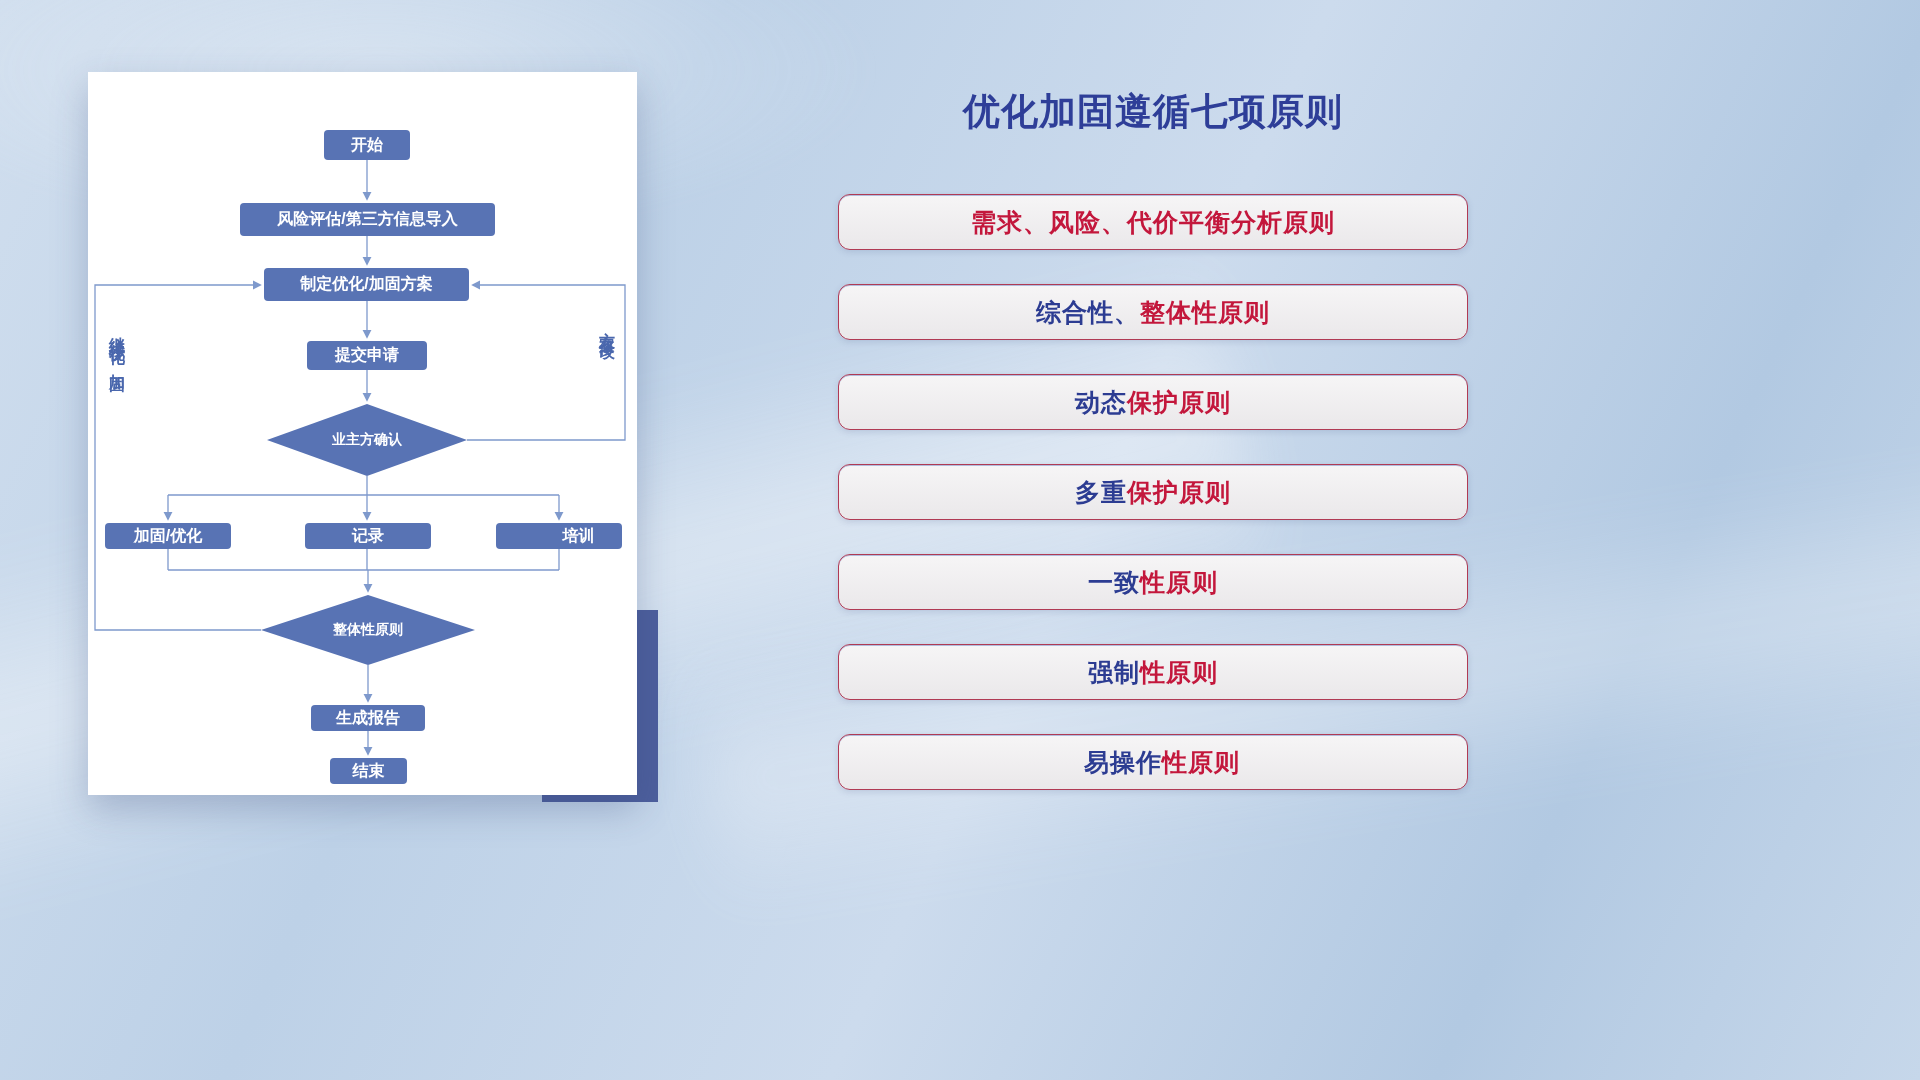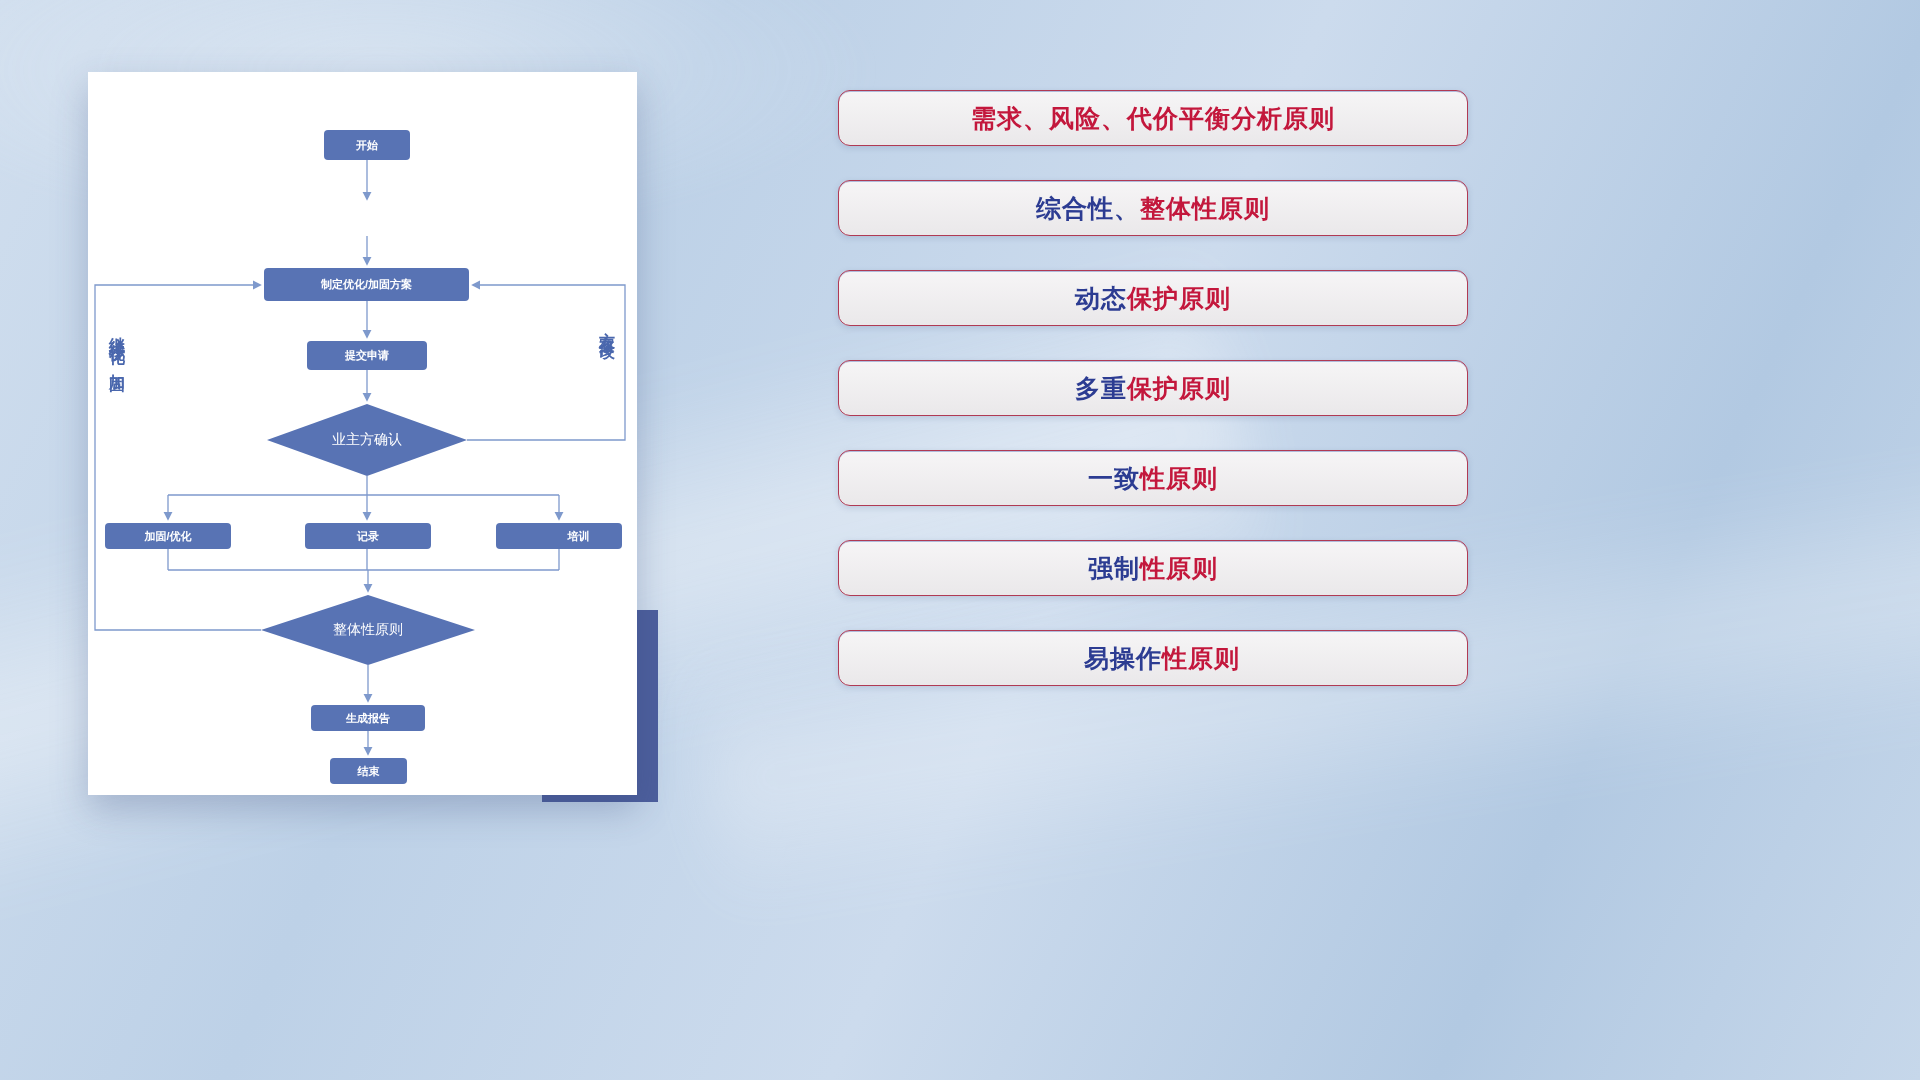--- a/index.html
+++ b/index.html
@@ -24,24 +24,24 @@
         filter:blur(10px); opacity:.6; }
 
   .accent-block { position:absolute; left:542px; top:610px; width:116px; height:192px;
         background:var(--accent-block,#4d5f9d); }
 
   .card { position:absolute; left:88px; top:72px; width:549px; height:723px;
         background:#ffffff; box-shadow:0 14px 34px rgba(50,70,120,.28); }
   .connectors { position:absolute; left:0; top:0; }
 
   .node { position:absolute; display:flex; align-items:center; justify-content:center;
-        background:var(--node,#5873b4); color:#fff; font-size:11px; font-weight:bold;
+        background:var(--node,#5873b4); color:#fff; font-size:16px; font-weight:bold;
         border-radius:4px; white-space:nowrap; }
   .dlabel { position:absolute; display:flex; align-items:center; justify-content:center;
-        color:#fff; font-size:14px; font-weight:normal; white-space:nowrap; }
+        color:#fff; font-size:14px; font-weight:bold; white-space:nowrap; }
   .vlabel { position:absolute; writing-mode:vertical-rl; text-orientation:upright;
         color:var(--line-dark,#4a67ad); font-size:16px; font-weight:bold; letter-spacing:4px; }
 
   .right-panel { position:absolute; left:838px; top:90px; width:630px; }
   .slide-title { text-align:center; font-size:37px; font-weight:bold;
         color:var(--title,#2e3e98); letter-spacing:1px; margin-bottom:60px; line-height:1.2; }
   .principles { display:flex; flex-direction:column; gap:34px; }
   .principle { height:56px; border-radius:12px;
         background:linear-gradient(180deg,#f6f5f6,#eae8ea);
         border:1px solid var(--pborder,#b03a54);
@@ -90,39 +90,41 @@
         <path d="M173 558 H7 V213 H172" marker-end="url(#arrow)"></path>
         <path d="M379 368 H537 V213 H385" marker-end="url(#arrow)"></path>
       </g>
       <g fill="#5873b4">
         <polygon points="279,332 379,368 279,404 179,368"></polygon>
         <polygon points="280,523 387,558 280,593 173,558"></polygon>
       </g>
     </svg>
 
     <div class="node" style="left:236px; top:58px; width:86px; height:30px;">开始</div>
+    <div class="node" style="left:152px; top:131px; width:255px; height:33px;">风险评估/第三方信息导入</div>
     <div class="node" style="left:176px; top:196px; width:205px; height:33px;">制定优化/加固方案</div>
     <div class="node" style="left:219px; top:269px; width:120px; height:29px;">提交申请</div>
 
     <div class="dlabel" style="left:199px; top:354px; width:160px; height:28px;">业主方确认</div>
 
     <div class="node" style="left:17px; top:451px; width:126px; height:26px;">加固/优化</div>
     <div class="node" style="left:217px; top:451px; width:126px; height:26px;">记录</div>
     <div class="node" style="left:408px; top:451px; width:126px; height:26px;padding-left:39px;">培训</div>
 
     <div class="dlabel" style="left:200px; top:544px; width:160px; height:28px;">整体性原则</div>
 
     <div class="node" style="left:223px; top:633px; width:114px; height:26px;">生成报告</div>
     <div class="node" style="left:242px; top:686px; width:77px; height:26px;">结束</div>
 
     <div class="vlabel" style="left:18px; top:252px;">继续优化/加固</div>
     <div class="vlabel" style="left:508px; top:246px;">方案修改</div>
   </div>
 
   <div class="right-panel">
+    <div class="slide-title">优化加固遵循七项原则</div>
     <div class="principles" id="principles">
         <div class="principle">
           <span style="color: rgb(195, 23, 60);">需求、风险、代价平衡分析原则</span>
         </div>
         <div class="principle">
           <span style="color: rgb(44, 60, 146);">综合性、</span>
           <span style="color: rgb(195, 23, 60);">整体性原则</span>
         </div>
         <div class="principle">
           <span style="color: rgb(44, 60, 146);">动态</span>

